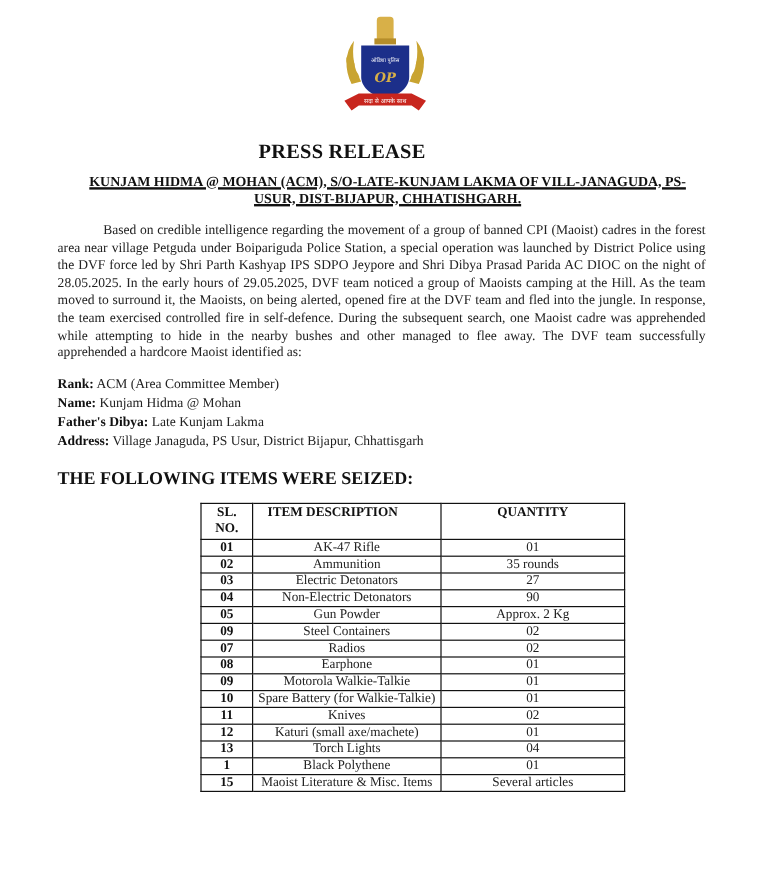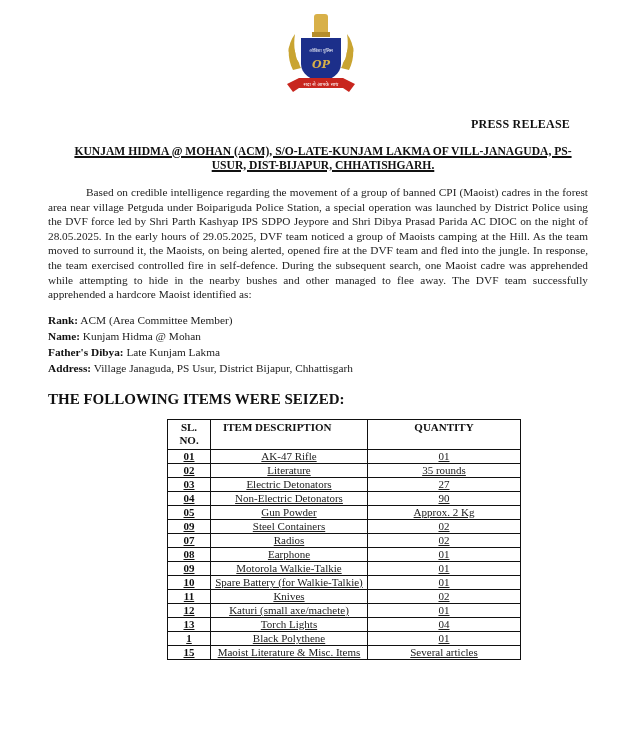--- a/index.html
+++ b/index.html
@@ -1,36 +1,36 @@
 <!DOCTYPE html>
 <html><head>
 <meta charset="utf-8">
 <style>
   html, body { margin:0; padding:0; background:#ffffff; }
   body { width:633px; height:747px; position:relative; overflow:hidden;
          font-family:"DejaVu Serif", "Liberation Serif", serif; color:#1a1a1a; }
   .logo { position:absolute; left:283px; top:8px; width:76px; height:92px; }
-  .title { position:absolute; left:0; top:117px; width:570px; text-align:right;
-           font-family:"Liberation Serif", serif; font-weight:bold; font-size:12px; letter-spacing:0.2px; color:#111; }
+  .title { position:absolute; left:0; top:117px; width:570px; text-align:center;
+           font-family:"Liberation Serif", serif; font-weight:bold; font-size:17px; letter-spacing:0.2px; color:#111; }
   .subject { position:absolute; left:58px; top:145px; width:530px; text-align:center;
              font-family:"Liberation Serif", serif; font-weight:bold; font-size:11.6px; line-height:14px;
              text-decoration:underline; text-decoration-thickness:1.5px; color:#111; }
   .para { position:absolute; left:48px; top:185px; width:540px; text-align:justify;
           font-family:"Liberation Serif", serif; font-size:11.3px; line-height:14.6px; color:#222; }
   .para .indent { display:inline-block; width:38px; }
   .details { position:absolute; left:48px; top:312px; font-family:"Liberation Serif", serif; font-size:11.3px; line-height:16px; color:#222; }
   .details b { color:#111; }
   .seized { position:absolute; left:48px; top:391px; font-family:"Liberation Serif", serif; font-weight:bold; font-size:15px; color:#111; }
   table.items { position:absolute; left:167px; top:419px; width:354px; border-collapse:collapse;
                 font-family:"Liberation Serif", serif; font-size:11px; color:#222; }
   table.items th, table.items td { border:1.3px solid #111; padding:0 4px; line-height:13px; vertical-align:top; }
   table.items th { font-weight:bold; text-align:center; height:28px; padding-top:1px; color:#111; }
   table.items th.sl { width:34px; }
   table.items th.desc { width:140px; text-align:left; padding-left:12px; }
-  table.items td { text-align:center; height:13px;text-decoration:underline; }
+  table.items td { text-align:center; height:13px; }
   table.items td.sl { font-weight:bold; color:#111; }
 </style>
 </head>
 <body>
 
 <div class="logo">
   <svg viewBox="0 0 76 92" width="76" height="92">
 
     <g fill="#c9a431">
       <path d="M10 62 C4 50 4 36 12 26 C10 38 12 50 18 60 Z"></path>
@@ -76,21 +76,21 @@
     </tr>
   </thead>
   <tbody id="rows">
       <tr>
         <td class="sl">01</td>
         <td>AK-47 Rifle</td>
         <td>01</td>
       </tr>
       <tr>
         <td class="sl">02</td>
-        <td>Literature</td>
+        <td>Ammunition</td>
         <td>35 rounds</td>
       </tr>
       <tr>
         <td class="sl">03</td>
         <td>Electric Detonators</td>
         <td>27</td>
       </tr>
       <tr>
         <td class="sl">04</td>
         <td>Non-Electric Detonators</td>

